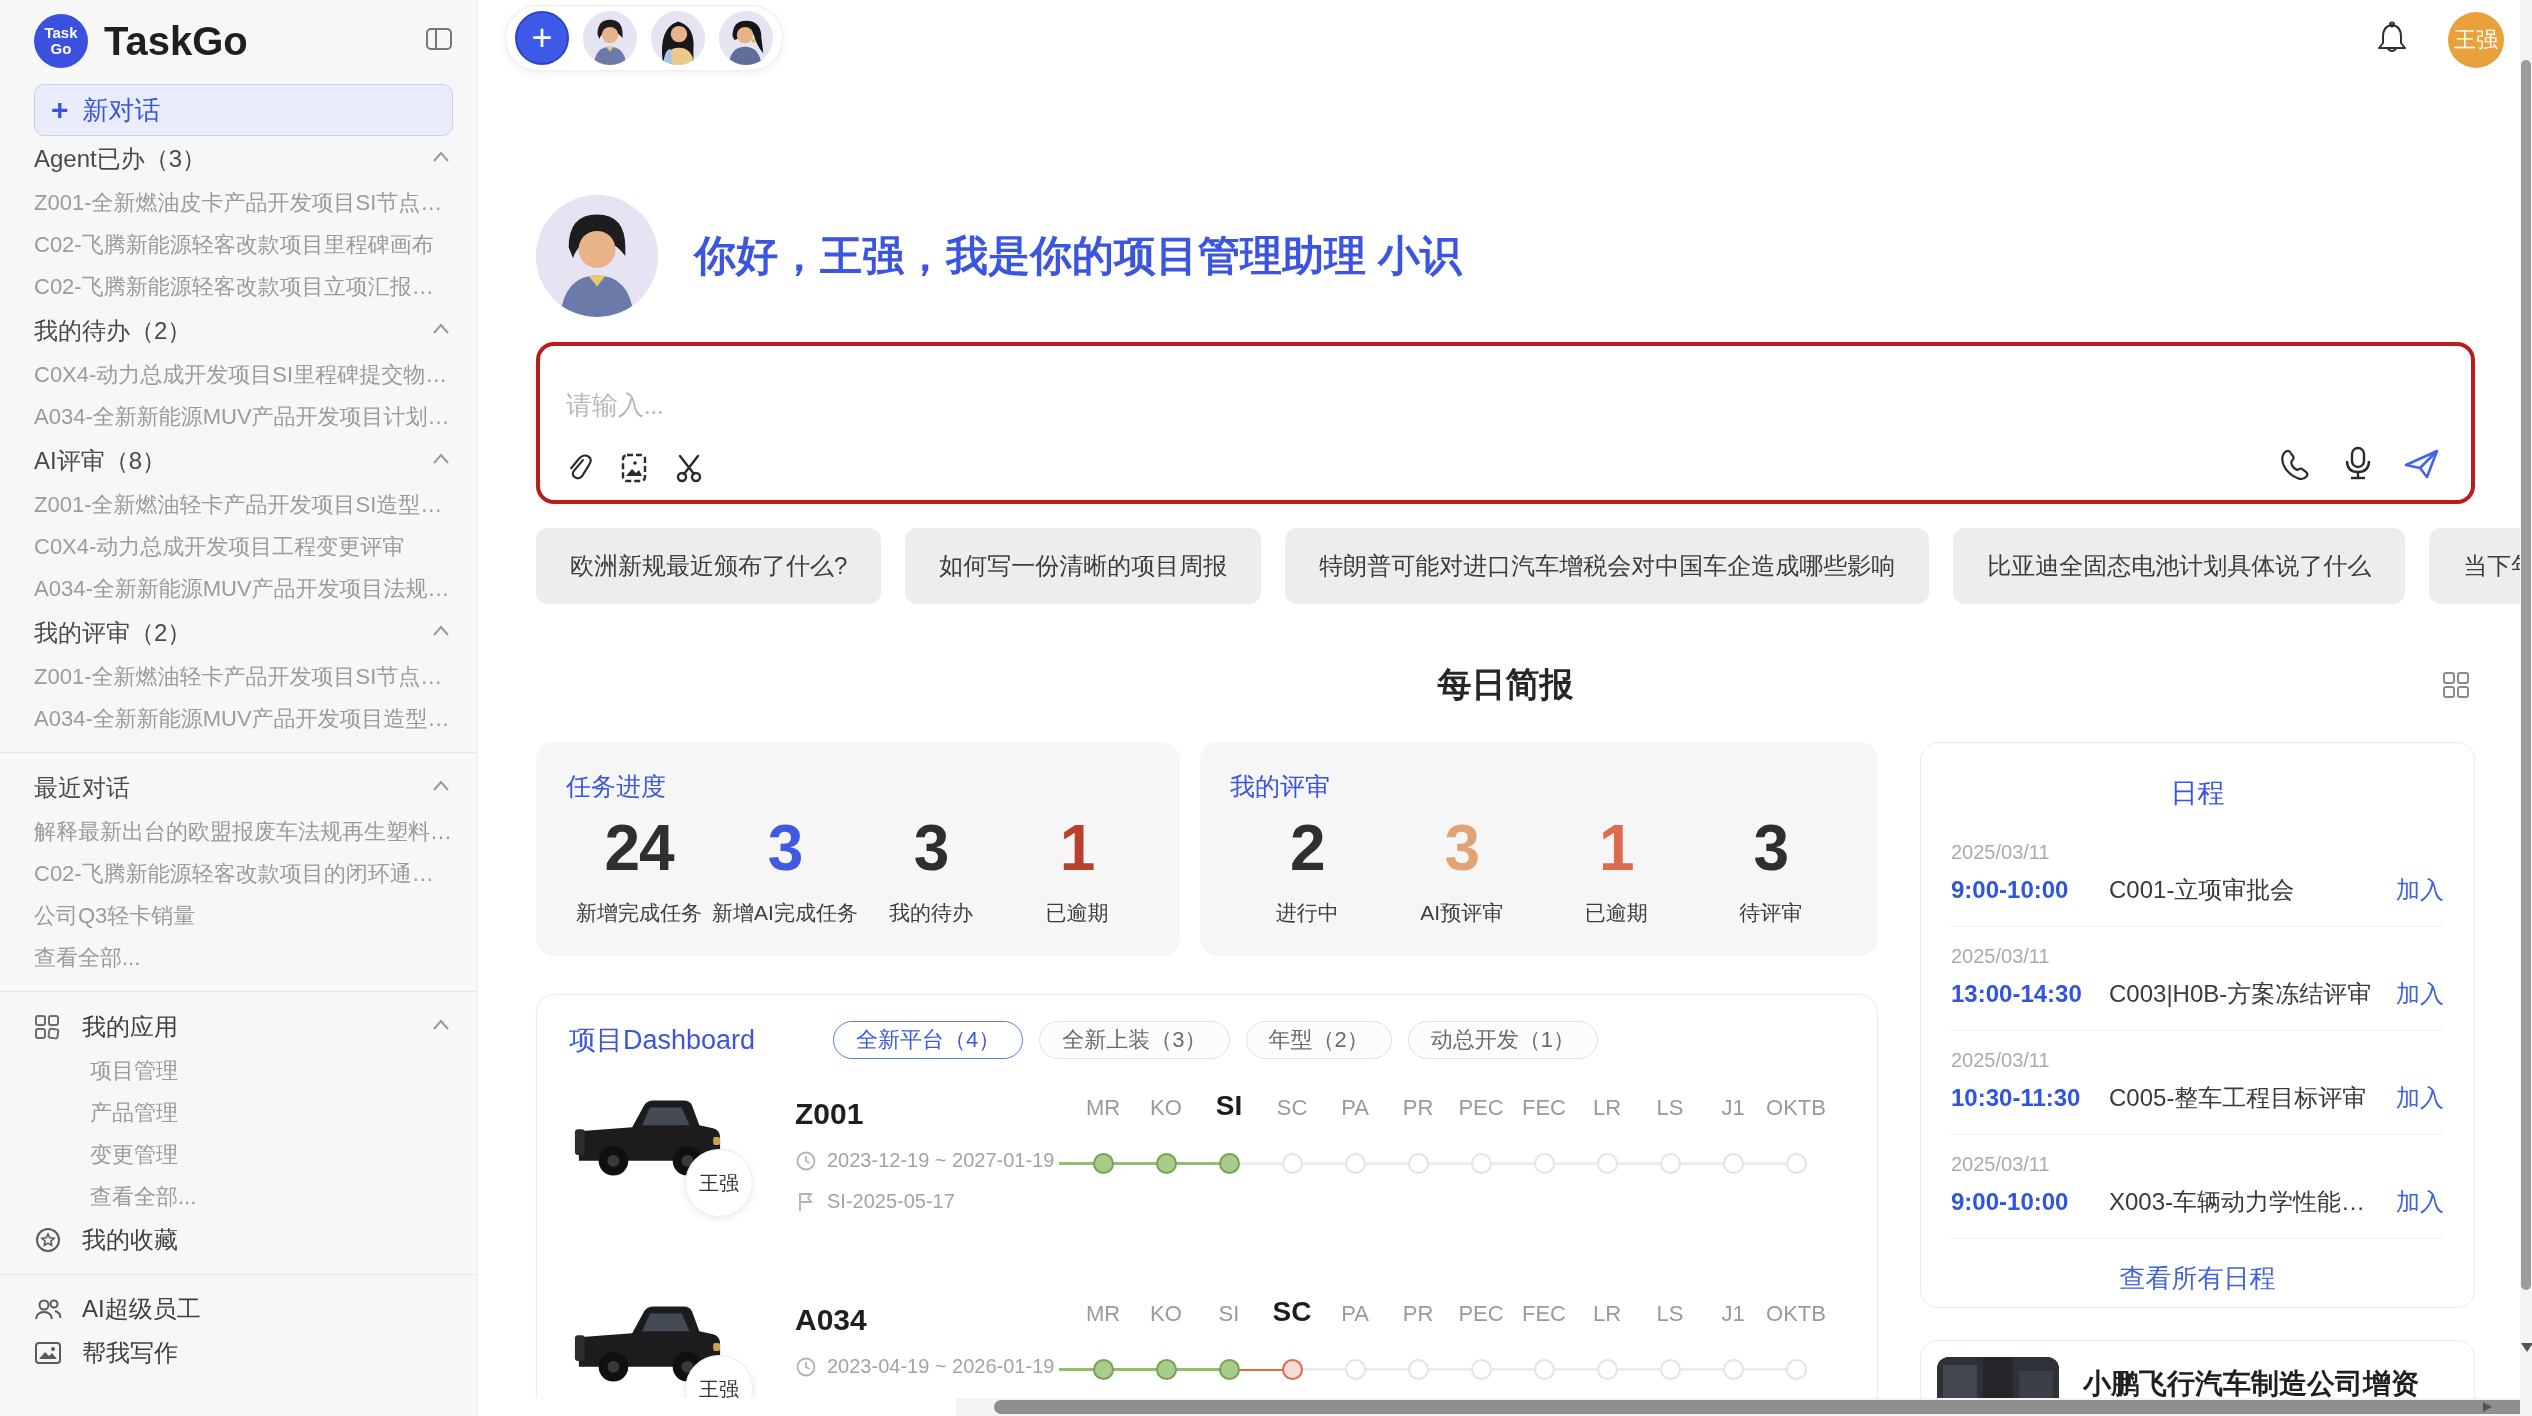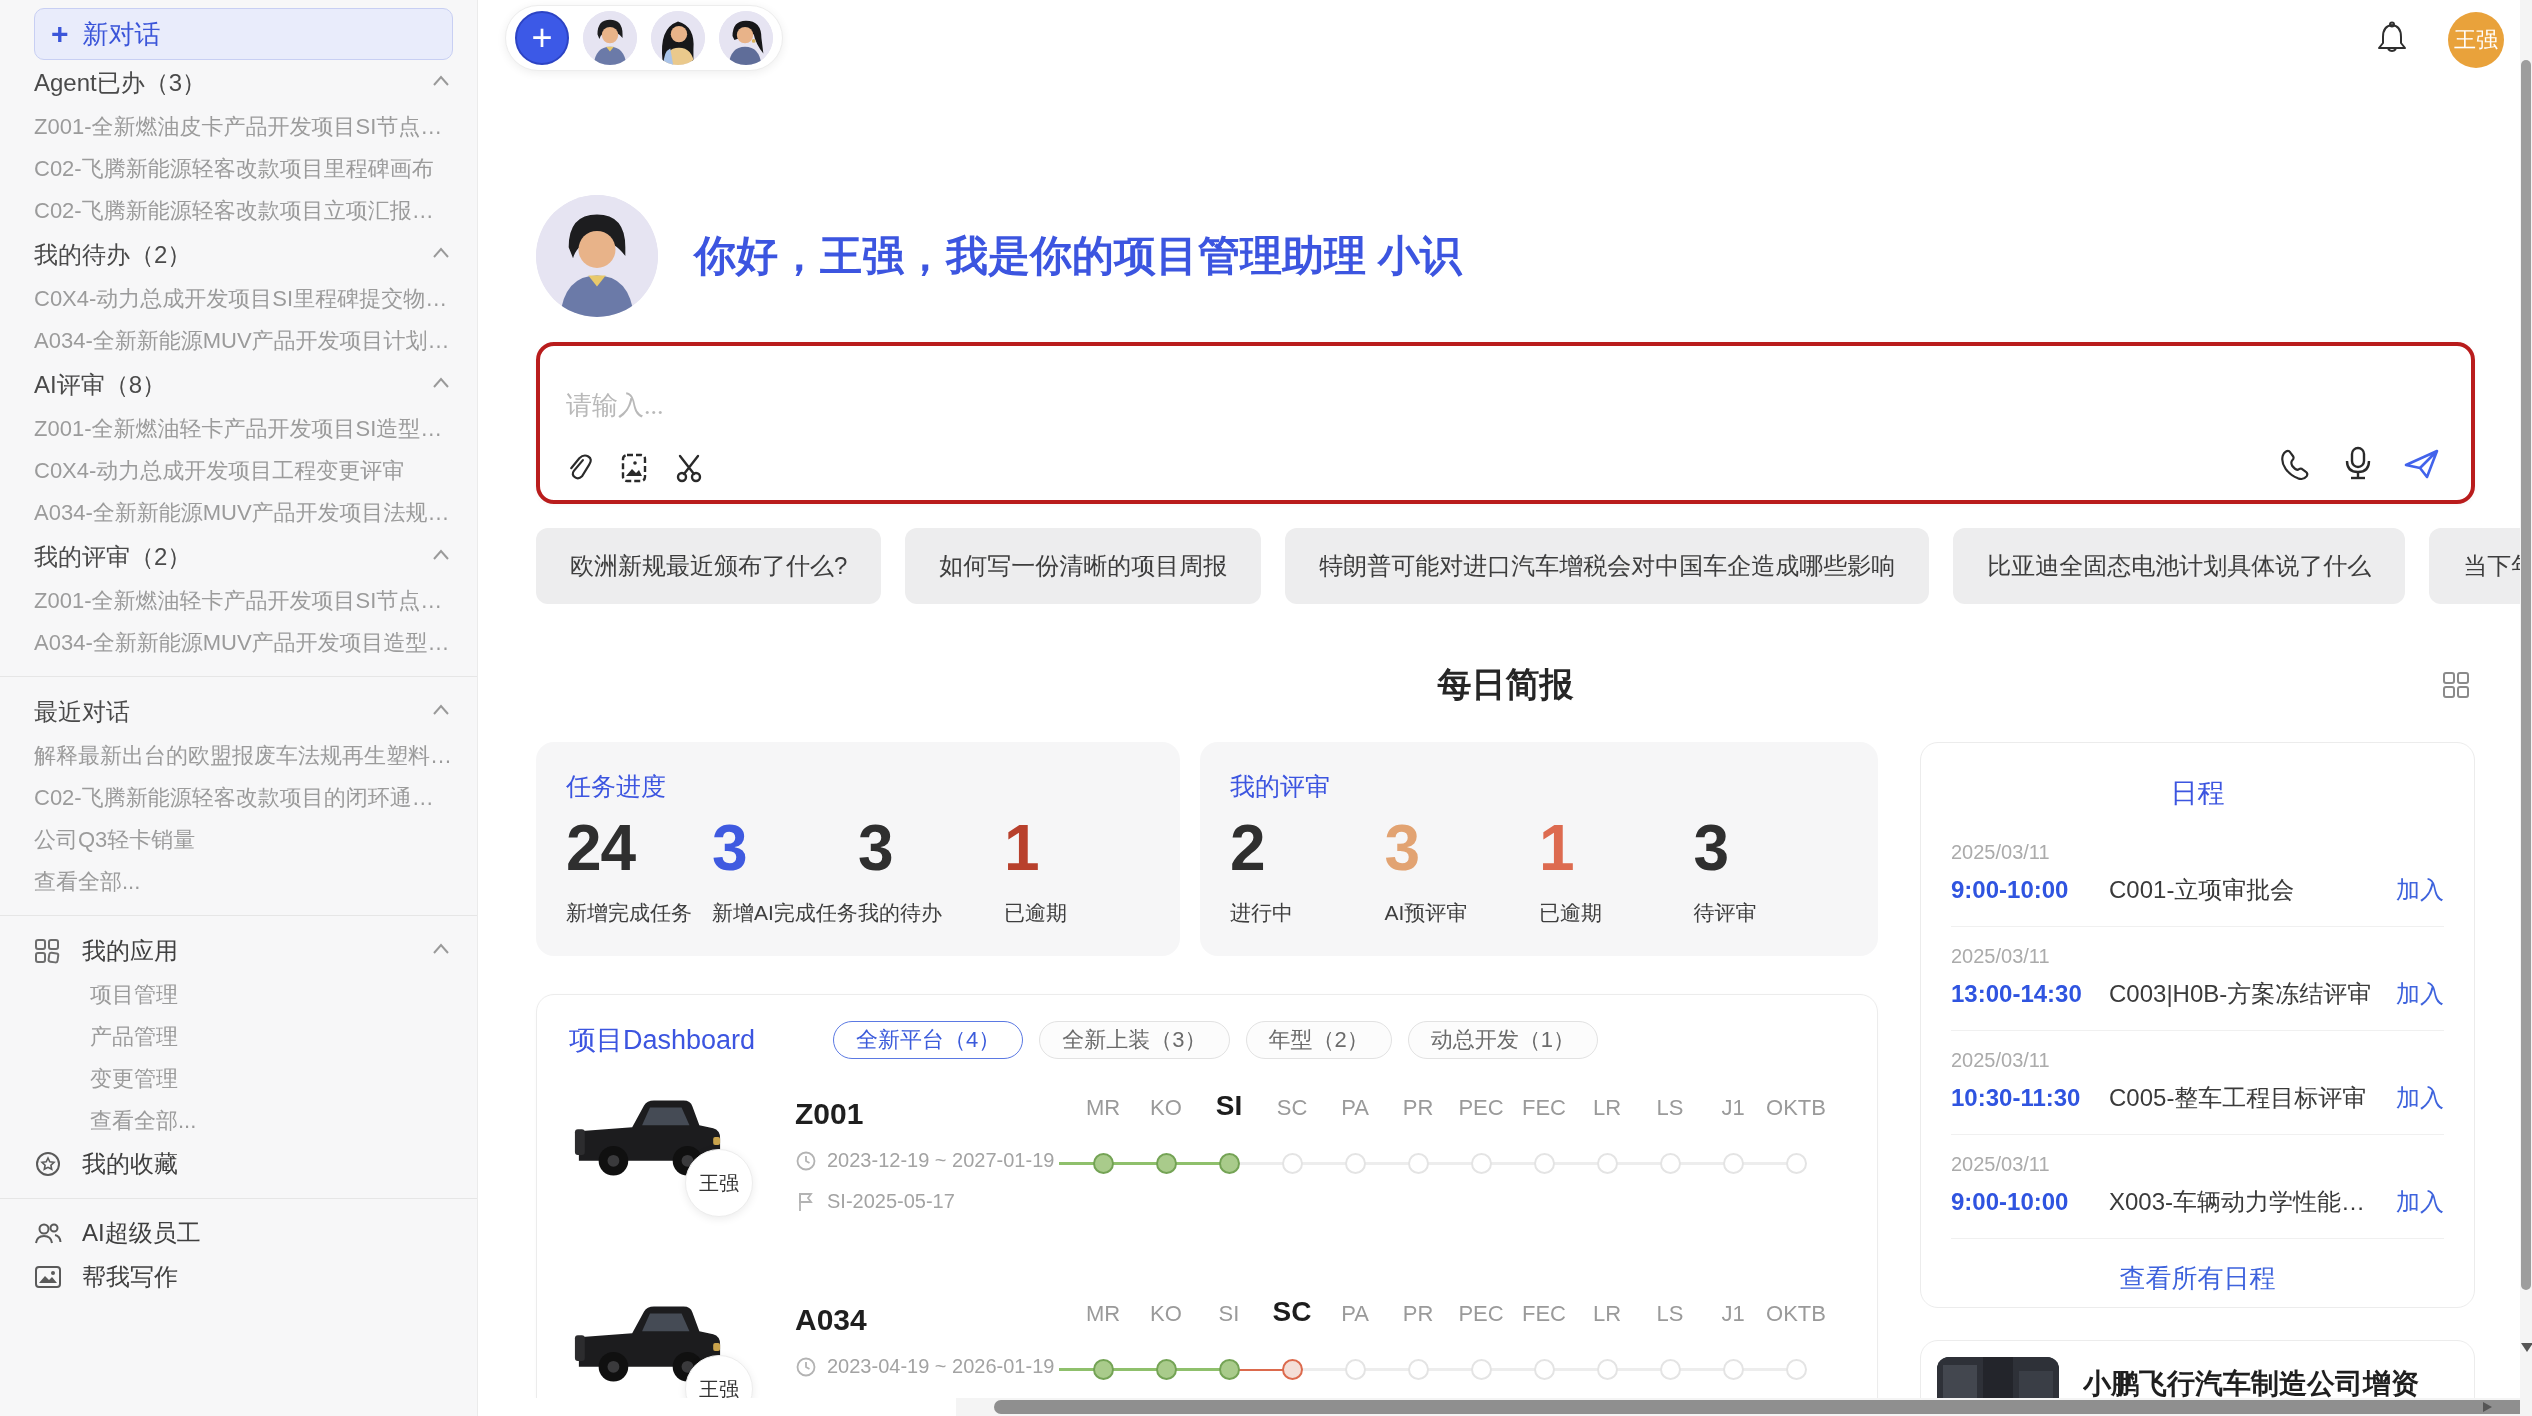--- a/index.html
+++ b/index.html
@@ -64,21 +64,21 @@
   .columns{display:flex;gap:42px;margin-top:32px;}
   .left-col{width:1342px;min-width:1342px;}
   .right-col{flex:1;min-width:0;}
 
   .stats-row{display:flex;gap:20px;}
   .stat-card{background:#f6f6f7;border-radius:18px;height:214px;box-sizing:border-box;padding:28px 30px;}
   .stat-card.c1{width:644px;}
   .stat-card.c2{flex:1;}
   .stat-label{font-size:25px;color:#3c55e0;}
   .stat-vals{display:flex;margin-top:8px;}
-  .stat{flex:1;text-align:left;}
+  .stat{flex:1;text-align:center;}
   .stat-num{font-size:64px;font-weight:bold;letter-spacing:-1px;}
   .stat-name{margin-top:14px;font-size:21px;color:#3e3e3e;}
 
   .dash-card{margin-top:38px;border:1px solid #ececec;border-radius:18px;padding:26px 32px;height:620px;
              box-sizing:border-box;box-shadow:0 1px 4px rgba(0,0,0,.02);overflow:hidden;}
   .dash-head{display:flex;align-items:center;}
   .dash-title{font-size:27px;color:#3c55e0;margin-right:78px;}
   .dash-tabs{display:flex;gap:16px;}
   .dtab{height:38px;line-height:36px;border-radius:19px;padding:0 22px;font-size:22px;box-sizing:border-box;cursor:pointer;white-space:nowrap;}
   .dtab.active{border:1px solid #5b79e3;color:#3b5bdb;background:#fff;}
@@ -131,20 +131,33 @@
   .hthumb{position:absolute;left:38px;top:2px;height:14px;width:1930px;background:#8f8f8f;border-radius:8px;cursor:pointer;}
   .harrow{position:absolute;right:28px;top:4px;width:0;height:0;border-top:5px solid transparent;
           border-bottom:5px solid transparent;border-left:9px solid #555;}
 </style>
 </head>
 <body>
 
 <div class="page">
 
   <div class="sidebar">
+    <div class="side-header">
+      <div class="logo">
+        <span>Task</span>
+        <span>Go</span>
+      </div>
+      <div class="app-title">TaskGo</div>
+      <span class="panel-icon">
+        <svg width="28" height="26" viewBox="0 0 28 26">
+            <rect x="2" y="3" width="24" height="20" rx="4" fill="none" stroke="#777" stroke-width="2"></rect>
+            <line x1="11" y1="3" x2="11" y2="23" stroke="#777" stroke-width="2"></line>
+          </svg>
+      </span>
+    </div>
     <div class="new-chat">
       <span class="plus">+</span>
       <span>新对话</span>
     </div>
     <div id="side-groups">
         <div class="side-sec">
           <span>Agent已办（3）</span>
           <span class="chev"><svg width="24" height="20" viewBox="0 0 24 20">
               <polyline points="5,14 12,6 19,14" fill="none" stroke="#9a9a9a" stroke-width="2"></polyline>
             </svg></span>

